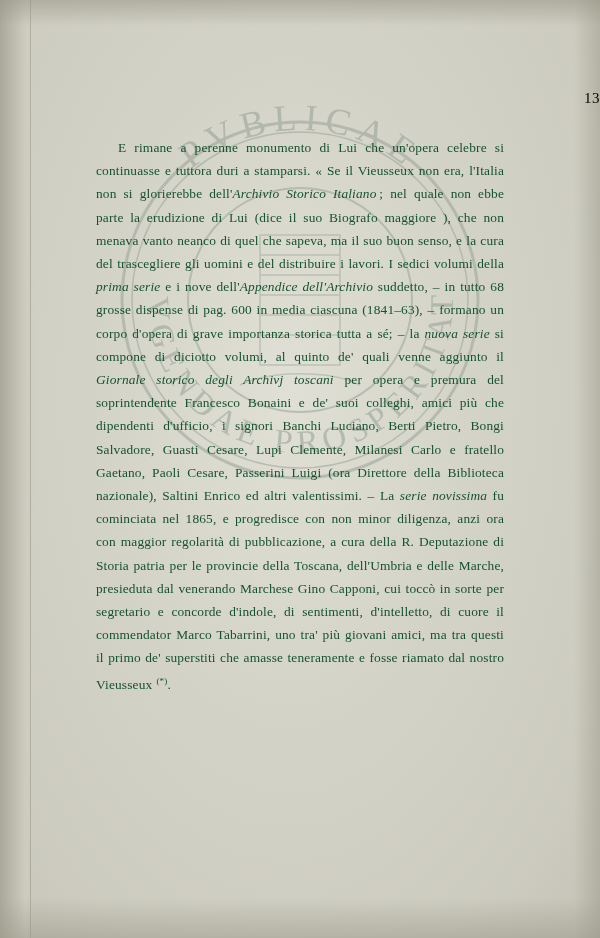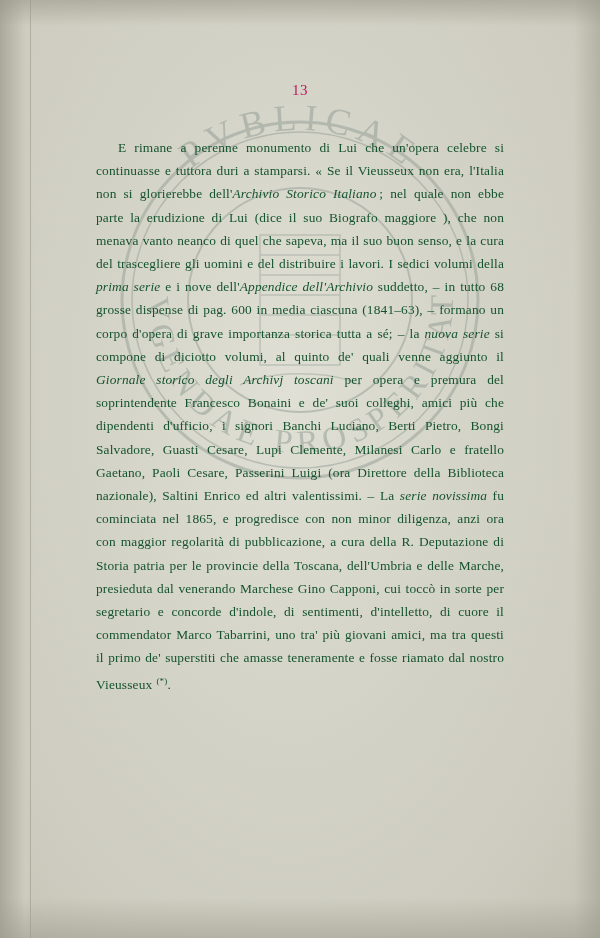--- a/index.html
+++ b/index.html
@@ -82,26 +82,26 @@
   }
   .stamp svg { display: block; width: 100%; height: 100%; }
 
   .content {
     position: relative;
     z-index: 3;
     padding: 0;
   }
   .page-number {
     position: absolute;
-    top: 82px;
+    top: 90px;
     left: 0;
     right: 0;
-    text-align: center;
+    text-align: right;
     font-size: 15px;
-    color: #be185d;
+    color: #000000;
     letter-spacing: 0.5px;
   }
   .body-text {
     position: absolute;
     top: 136px;
     left: 96px;
     width: 408px;
     font-size: 13.4px;
     line-height: 23.2px;
     color: #14532d;

